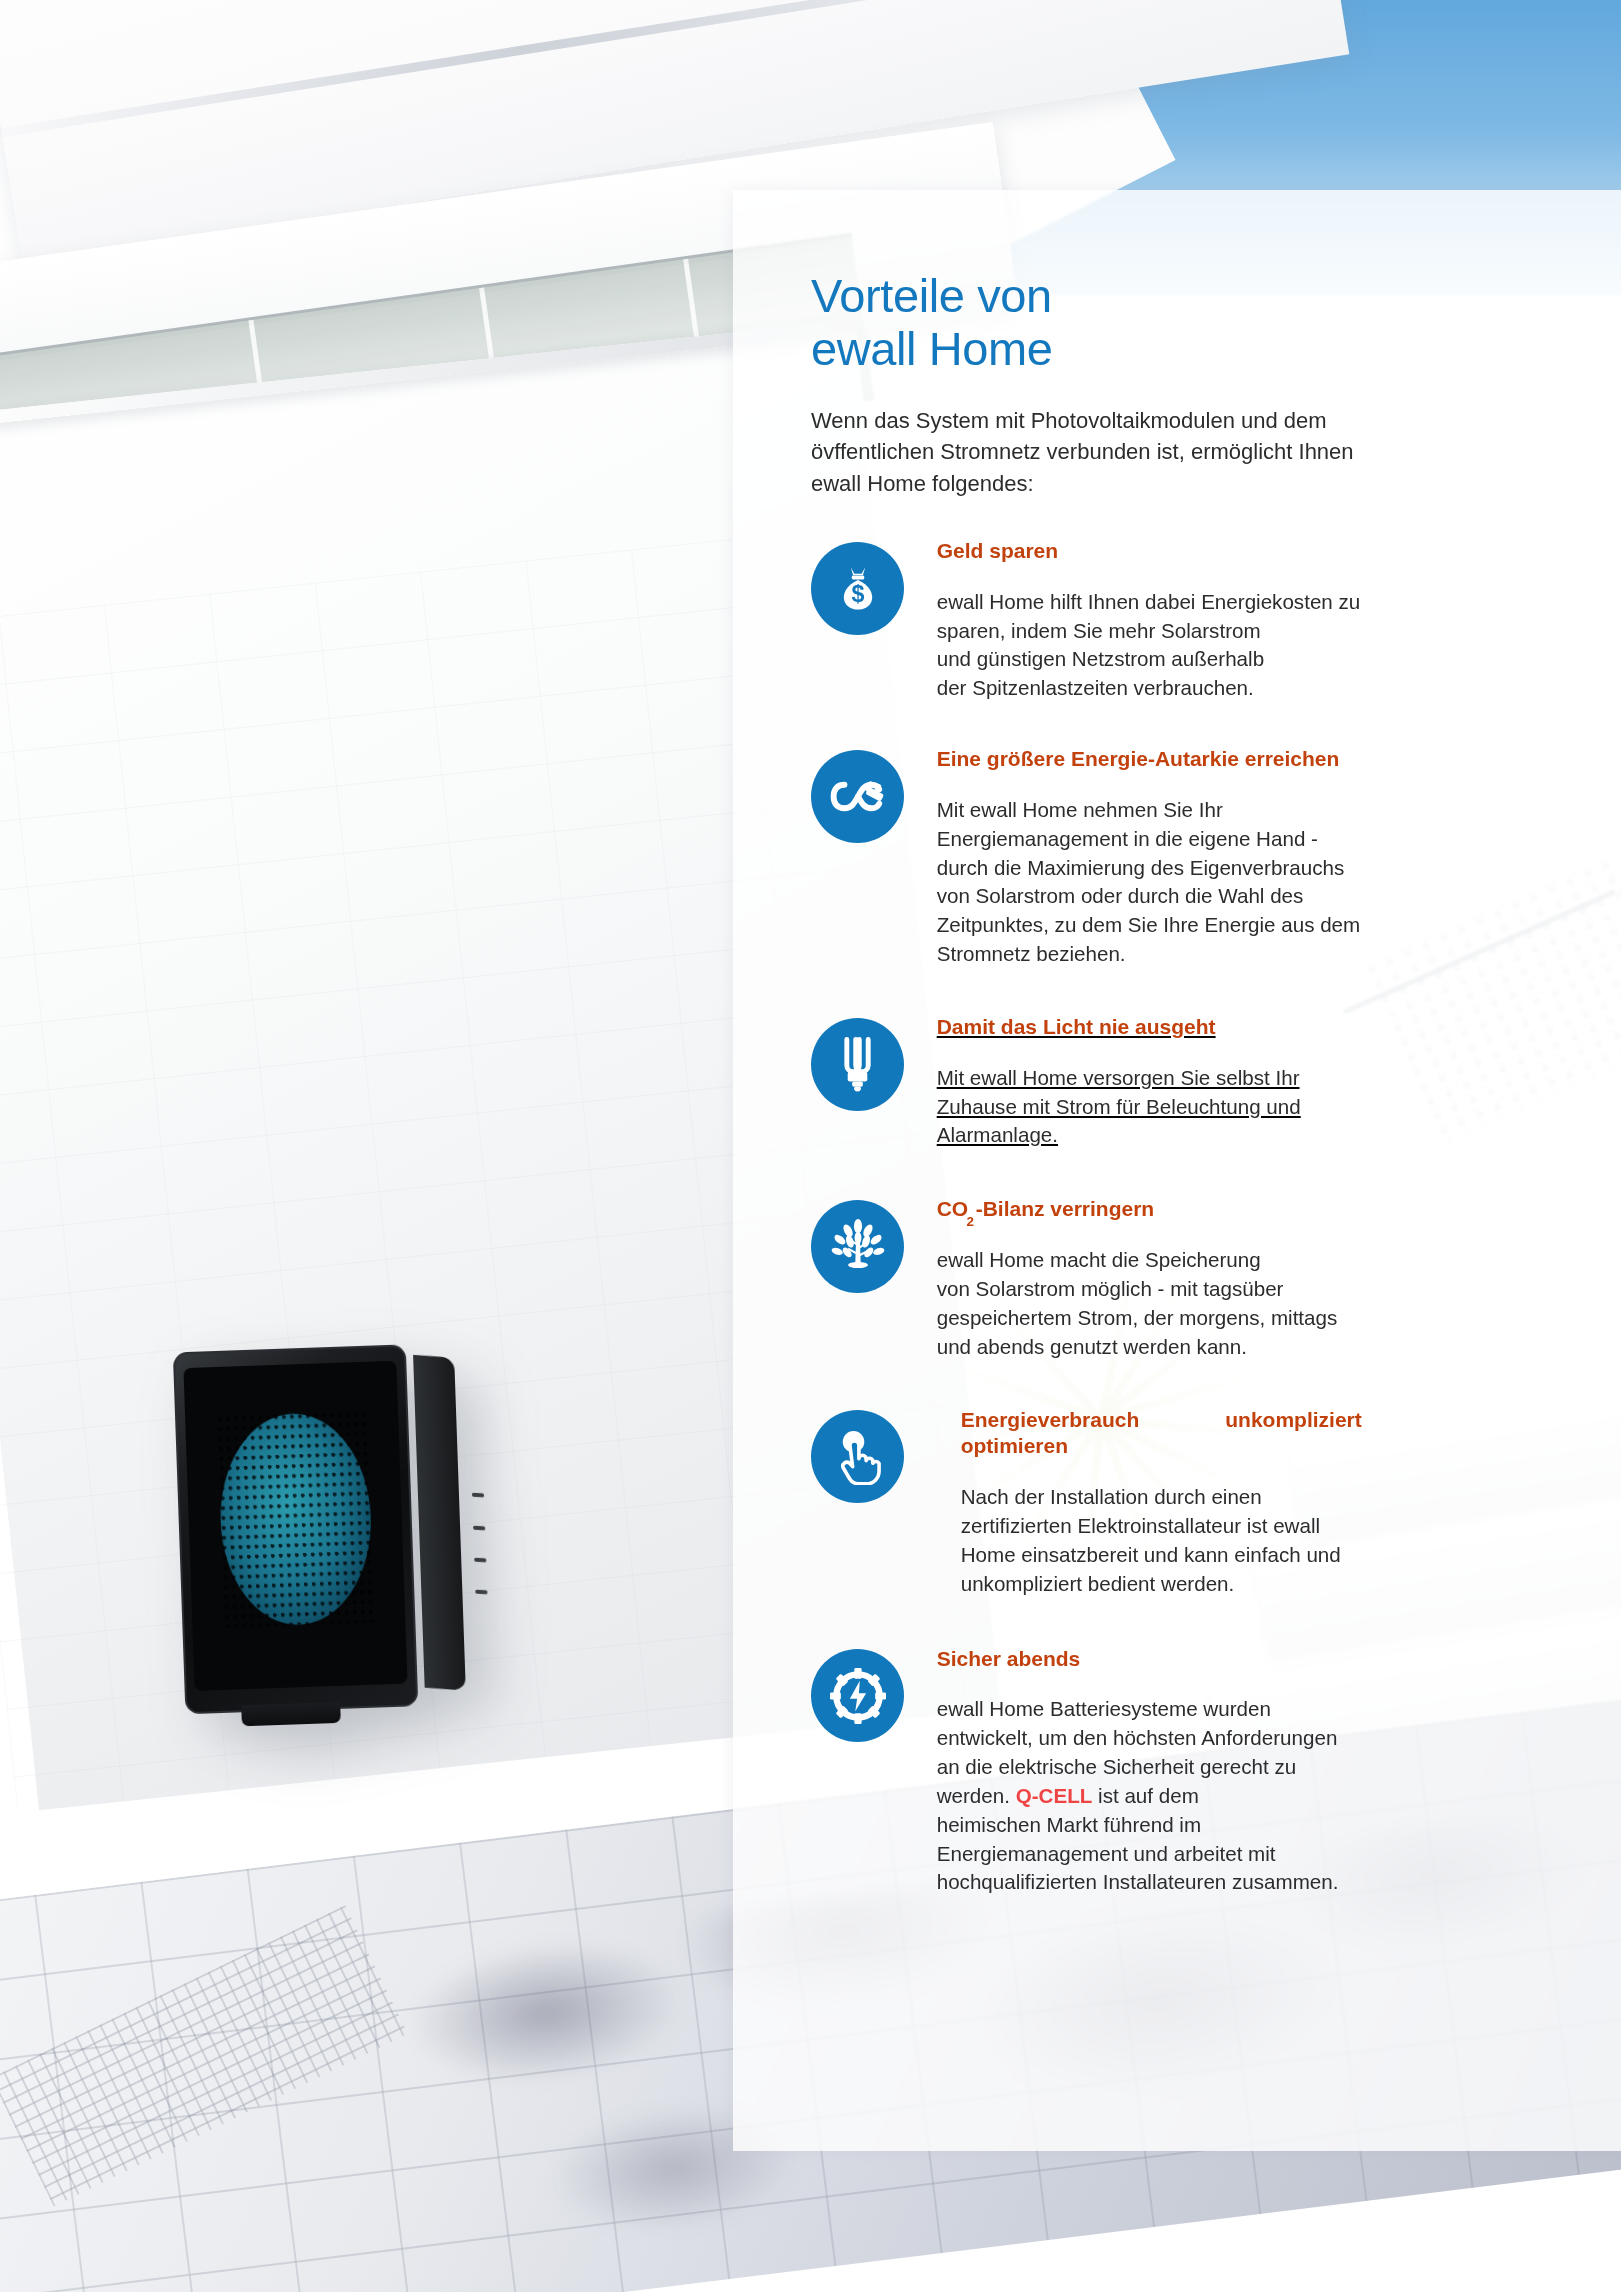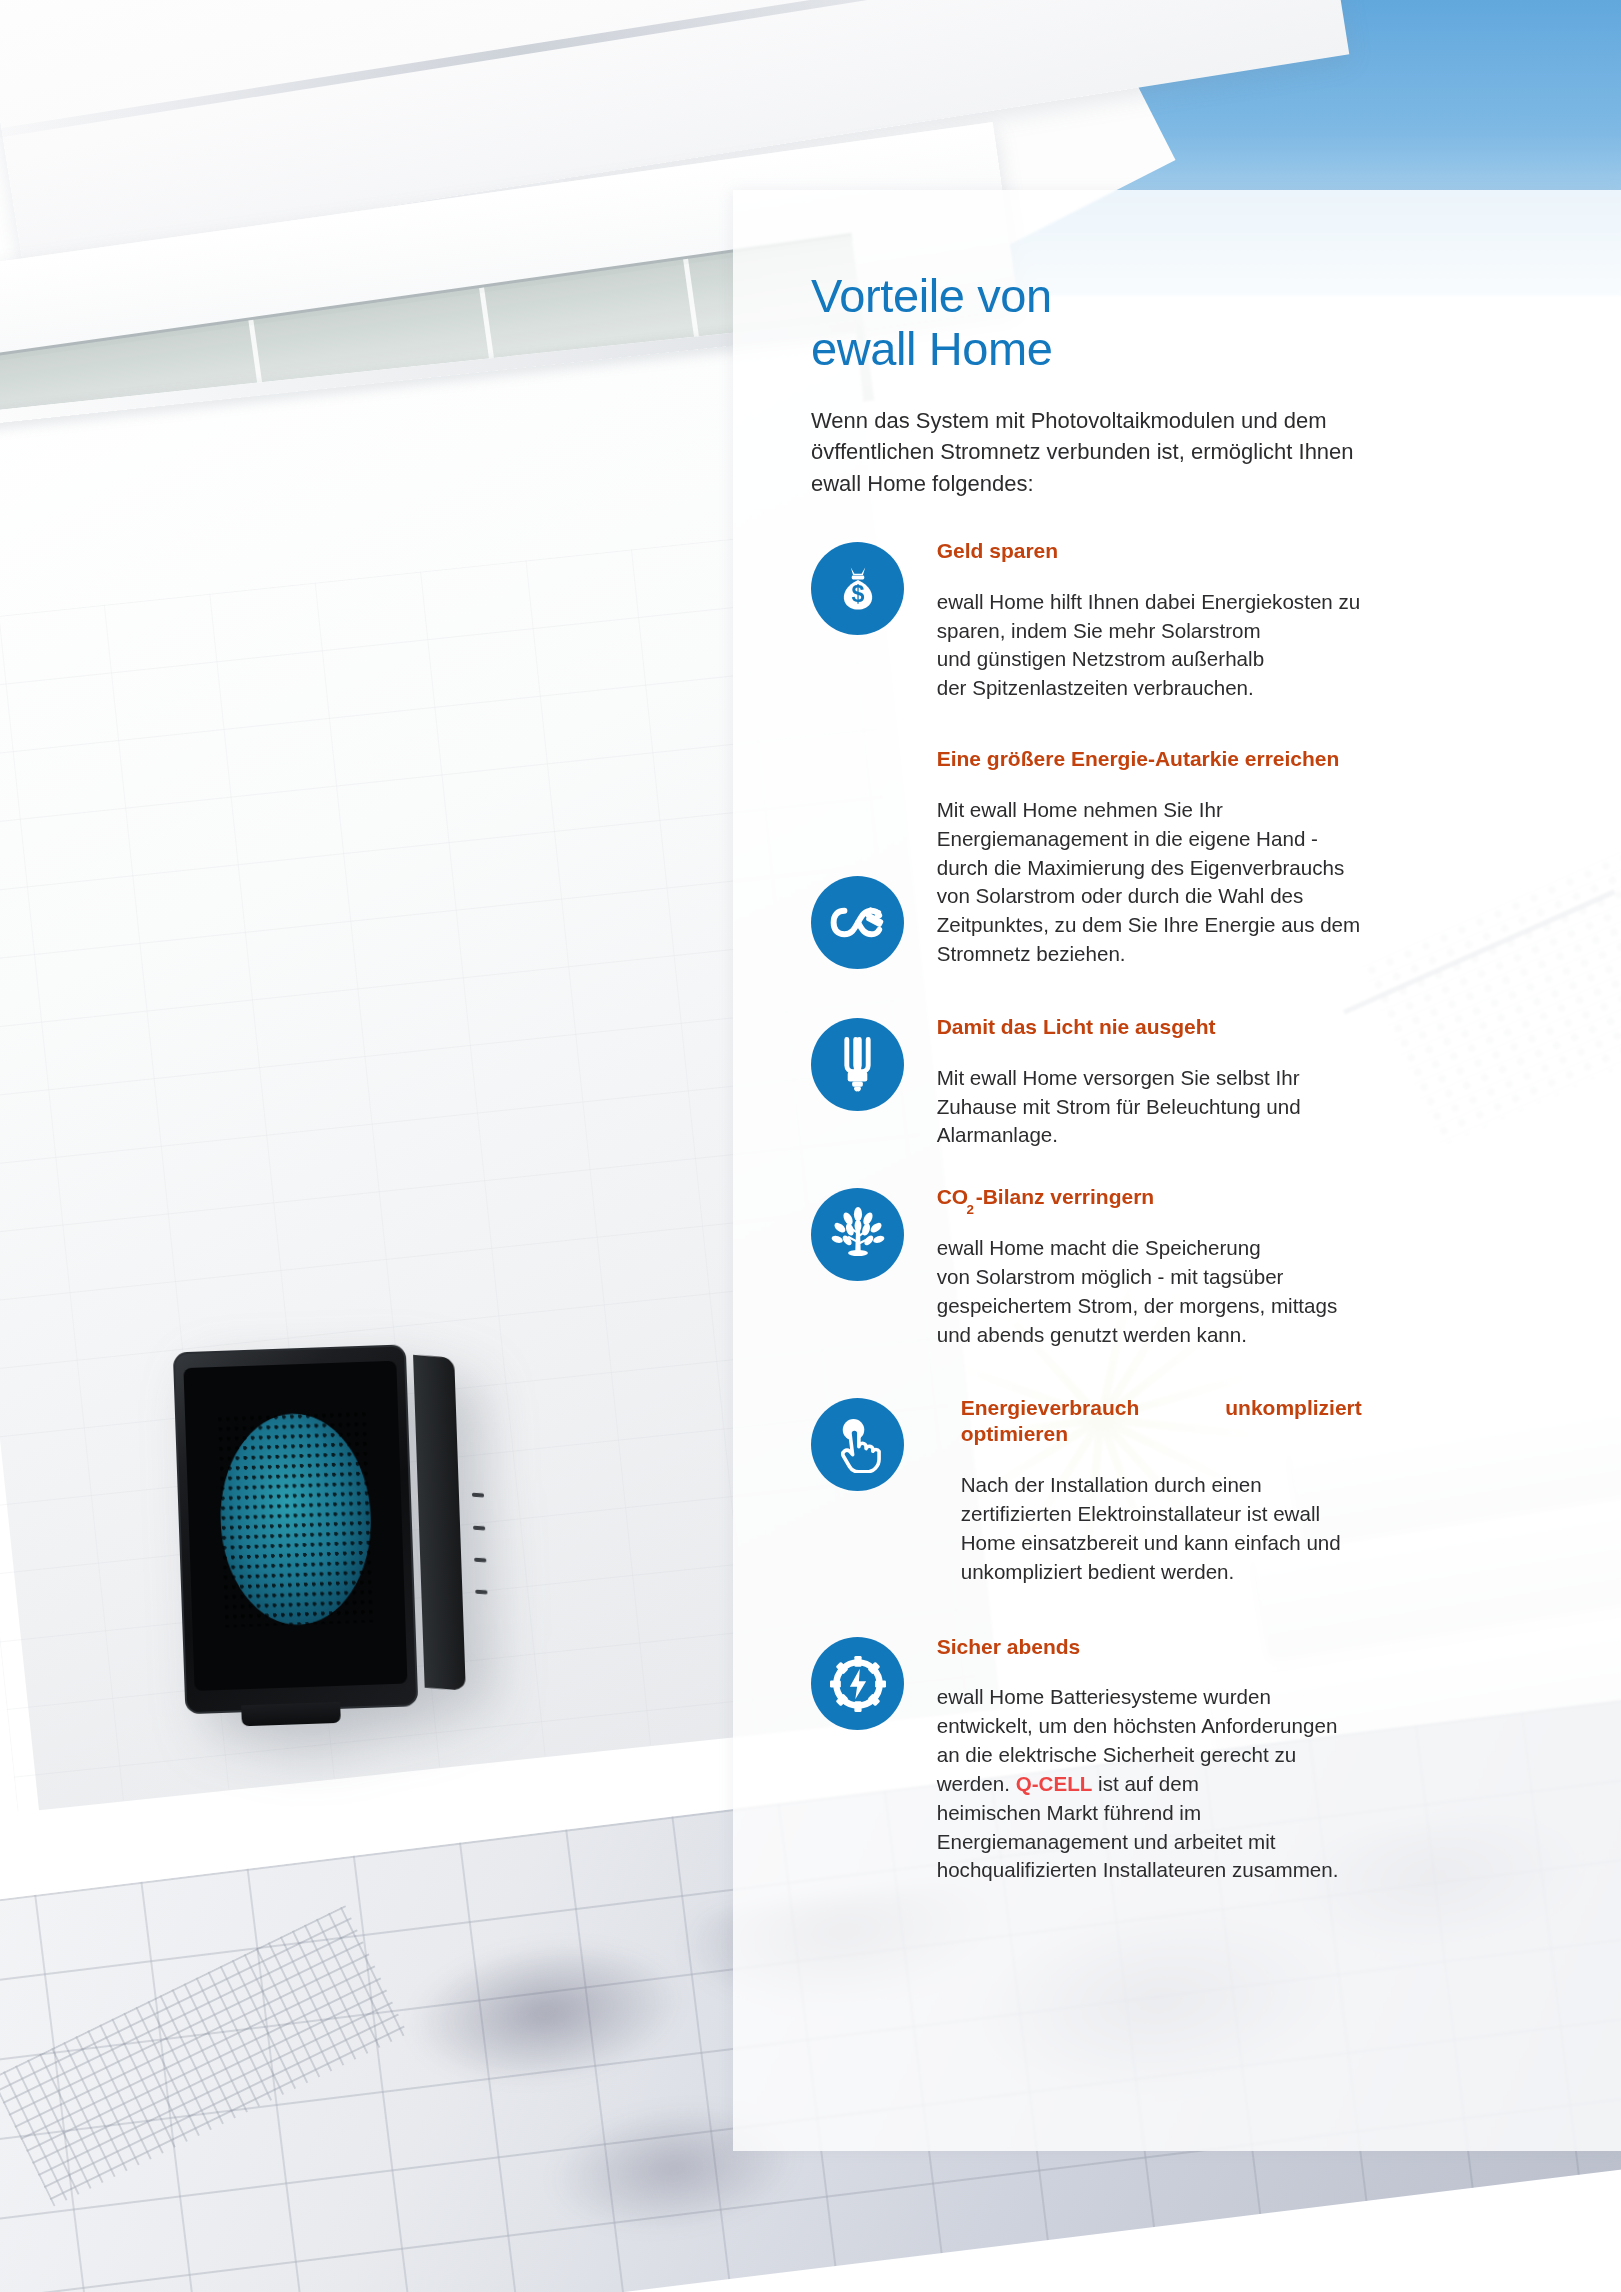--- a/index.html
+++ b/index.html
@@ -246,22 +246,22 @@
     color:#2c2c2e;
     font-size:20.6px;
     line-height:1.40;
     margin:0;
     white-space:pre-line;
   }
   .bbody b{color:#ef4444;font-weight:700;}
 
   
   .b-0{margin-bottom:43px;}
-  .b-1{margin-bottom:45px;align-items:flex-end;}
-  .b-2{margin-bottom:34px;}
+  .b-1{margin-bottom:45px;}
+  .b-2{margin-bottom:46px;text-decoration:underline;}
   .b-3{margin-bottom:45px;}
   .b-4{margin-bottom:47px;gap:24px;}
   .b-5{margin-bottom:0;}
 </style>
 </head>
 <body>
 
 <div class="photo">
   <div class="sky"></div>
   <div class="sky-mask"></div>

